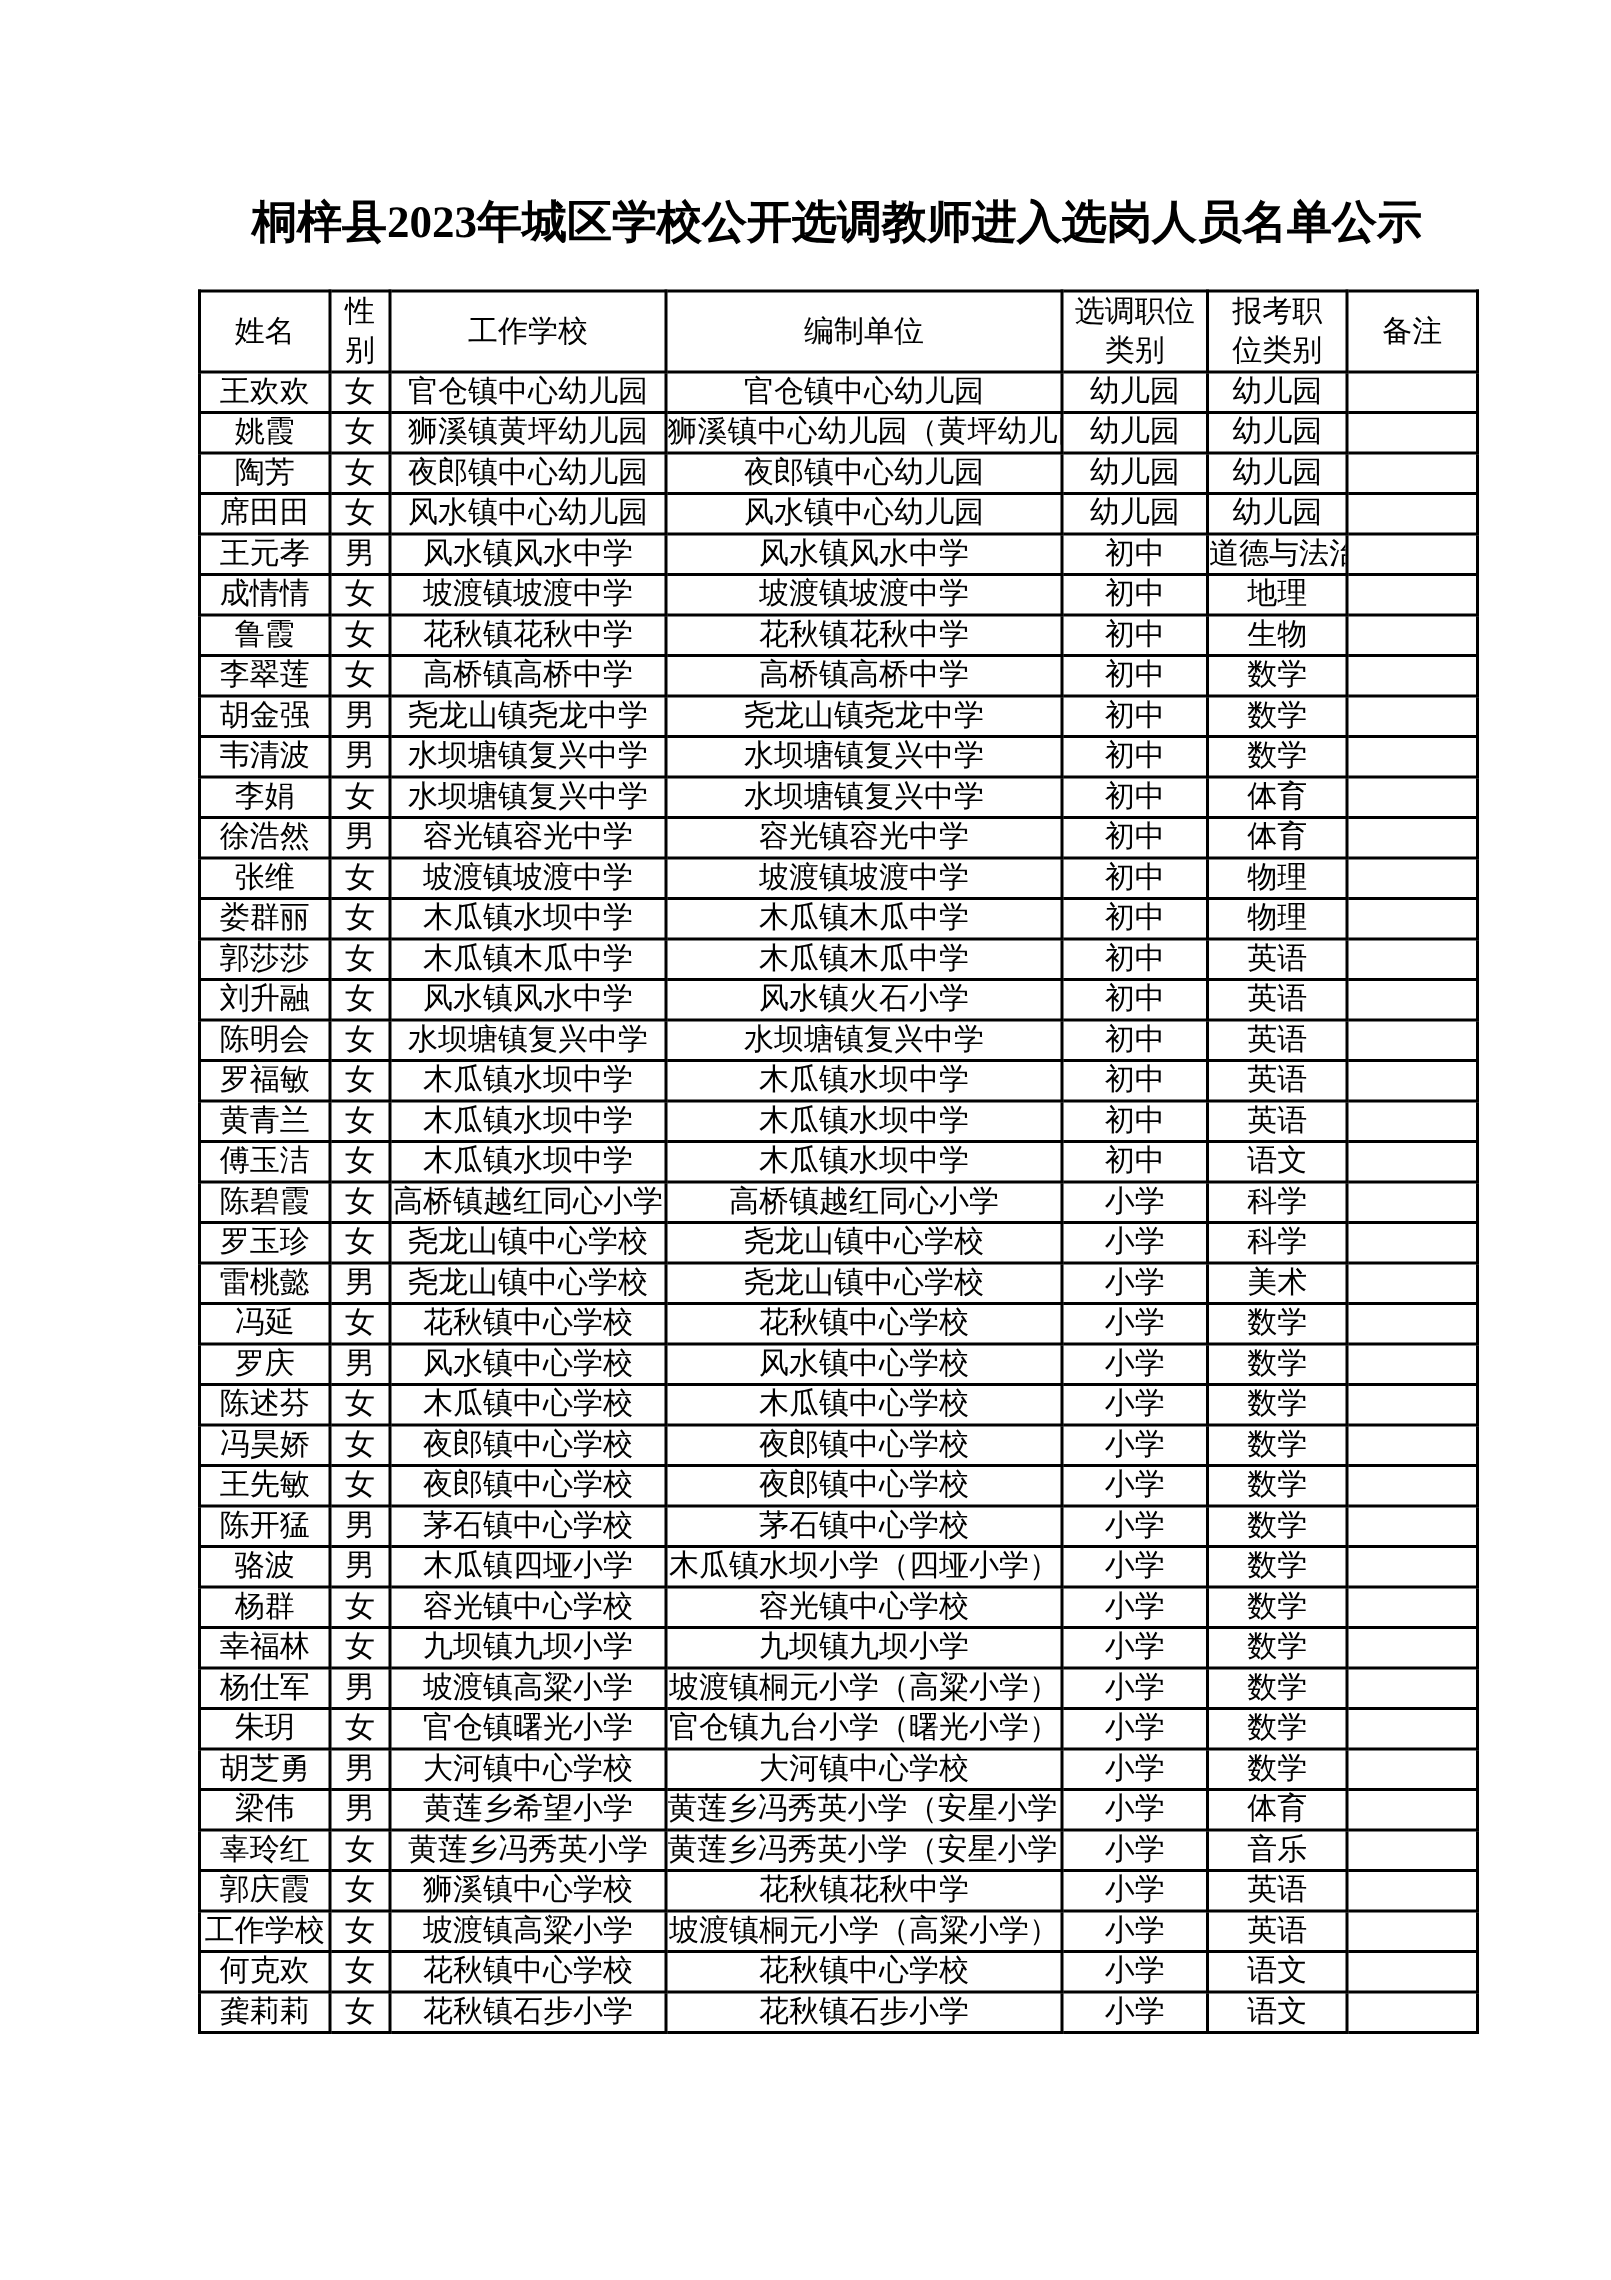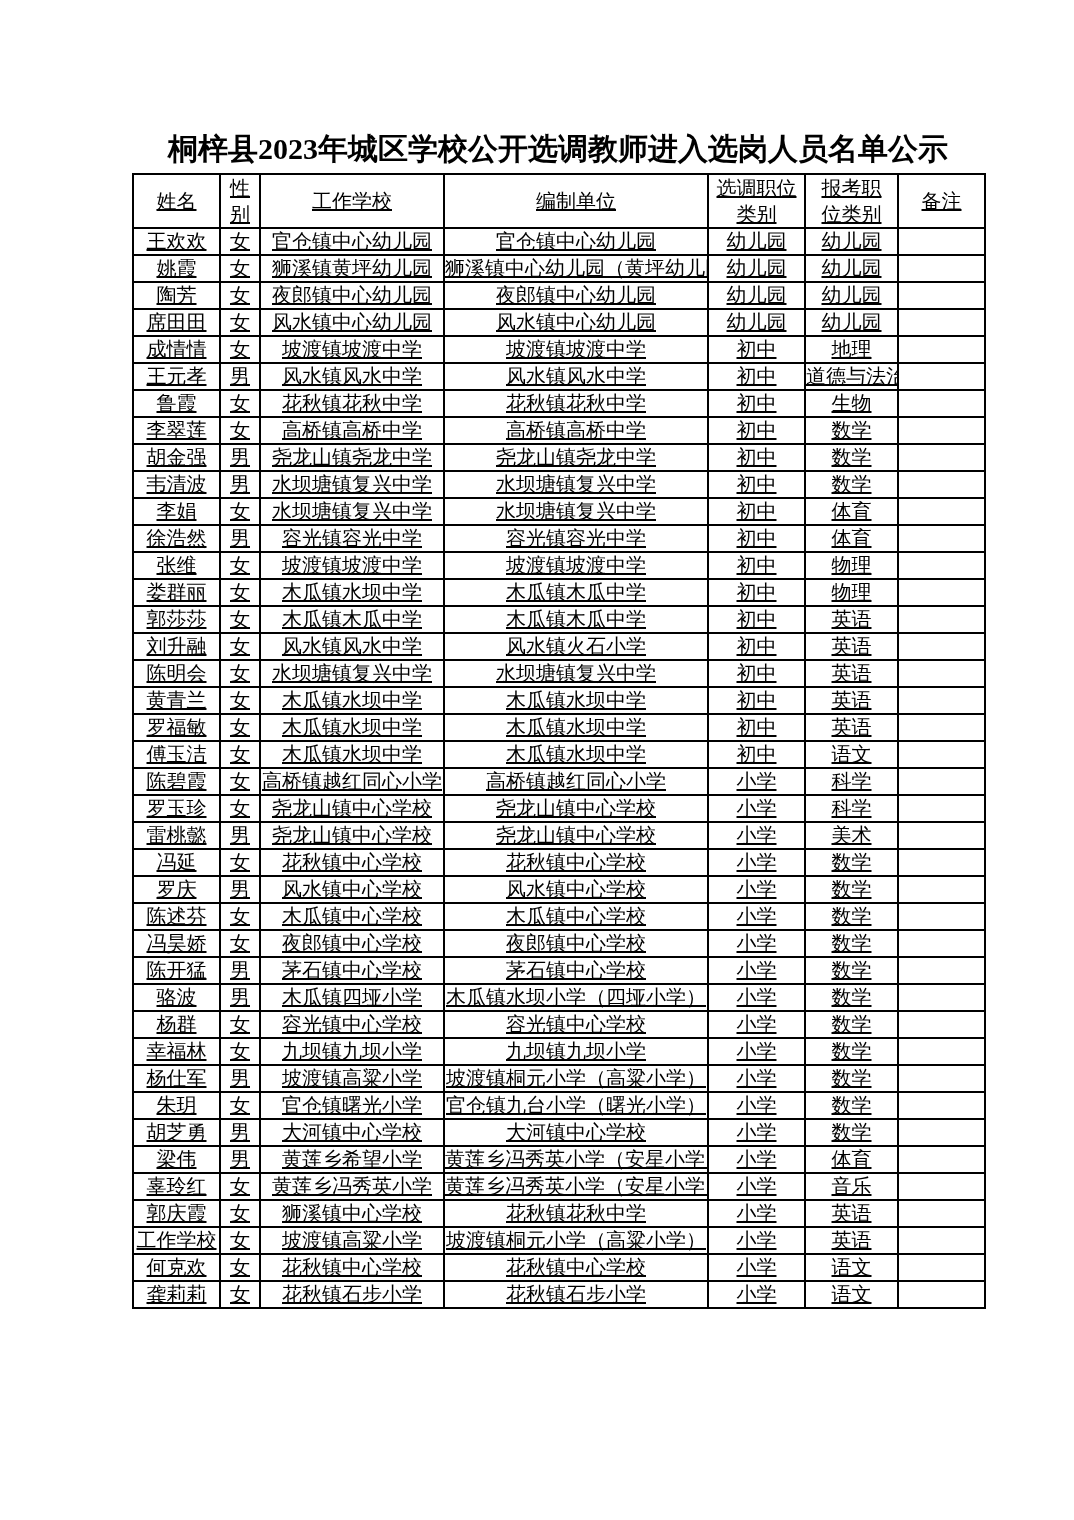--- a/index.html
+++ b/index.html
@@ -27,22 +27,21 @@
     line-height: 37px;
     font-weight: 700;
     letter-spacing: 0px;
     white-space: nowrap;
   }
   table.roster {
     table-layout: fixed;
     border-collapse: collapse;
     width: 852px;
     margin-left: 113px;
-    margin-top: 6px;
-    text-decoration: underline;
+    margin-top: 26px;
   }
   .col-name   { width: 87px; }
   .col-gender { width: 40px; }
   .col-work   { width: 184px; }
   .col-est    { width: 264px; }
   .col-sel    { width: 97px; }
   .col-app    { width: 93px; }
   .col-rem    { width: 87px; }
   table.roster th,
   table.roster td {
@@ -127,38 +126,38 @@
         <tr>
           <td>席田田</td>
           <td>女</td>
           <td>风水镇中心幼儿园</td>
           <td>风水镇中心幼儿园</td>
           <td>幼儿园</td>
           <td>幼儿园</td>
           <td></td>
         </tr>
         <tr>
+          <td>王元孝</td>
+          <td>男</td>
+          <td>风水镇风水中学</td>
+          <td>风水镇风水中学</td>
+          <td>初中</td>
+          <td>道德与法治</td>
+          <td></td>
+        </tr>
+        <tr>
           <td>成情情</td>
           <td>女</td>
           <td>坡渡镇坡渡中学</td>
           <td>坡渡镇坡渡中学</td>
           <td>初中</td>
           <td>地理</td>
           <td></td>
         </tr>
         <tr>
-          <td>王元孝</td>
-          <td>男</td>
-          <td>风水镇风水中学</td>
-          <td>风水镇风水中学</td>
-          <td>初中</td>
-          <td>道德与法治</td>
-          <td></td>
-        </tr>
-        <tr>
           <td>鲁霞</td>
           <td>女</td>
           <td>花秋镇花秋中学</td>
           <td>花秋镇花秋中学</td>
           <td>初中</td>
           <td>生物</td>
           <td></td>
         </tr>
         <tr>
           <td>李翠莲</td>
@@ -244,30 +243,30 @@
         <tr>
           <td>陈明会</td>
           <td>女</td>
           <td>水坝塘镇复兴中学</td>
           <td>水坝塘镇复兴中学</td>
           <td>初中</td>
           <td>英语</td>
           <td></td>
         </tr>
         <tr>
+          <td>罗福敏</td>
+          <td>女</td>
+          <td>木瓜镇水坝中学</td>
+          <td>木瓜镇水坝中学</td>
+          <td>初中</td>
+          <td>英语</td>
+          <td></td>
+        </tr>
+        <tr>
           <td>黄青兰</td>
-          <td>女</td>
-          <td>木瓜镇水坝中学</td>
-          <td>木瓜镇水坝中学</td>
-          <td>初中</td>
-          <td>英语</td>
-          <td></td>
-        </tr>
-        <tr>
-          <td>罗福敏</td>
           <td>女</td>
           <td>木瓜镇水坝中学</td>
           <td>木瓜镇水坝中学</td>
           <td>初中</td>
           <td>英语</td>
           <td></td>
         </tr>
         <tr>
           <td>傅玉洁</td>
           <td>女</td>
@@ -326,20 +325,29 @@
           <td>陈述芬</td>
           <td>女</td>
           <td>木瓜镇中心学校</td>
           <td>木瓜镇中心学校</td>
           <td>小学</td>
           <td>数学</td>
           <td></td>
         </tr>
         <tr>
           <td>冯昊娇</td>
+          <td>女</td>
+          <td>夜郎镇中心学校</td>
+          <td>夜郎镇中心学校</td>
+          <td>小学</td>
+          <td>数学</td>
+          <td></td>
+        </tr>
+        <tr>
+          <td>王先敏</td>
           <td>女</td>
           <td>夜郎镇中心学校</td>
           <td>夜郎镇中心学校</td>
           <td>小学</td>
           <td>数学</td>
           <td></td>
         </tr>
         <tr>
           <td>陈开猛</td>
           <td>男</td>

